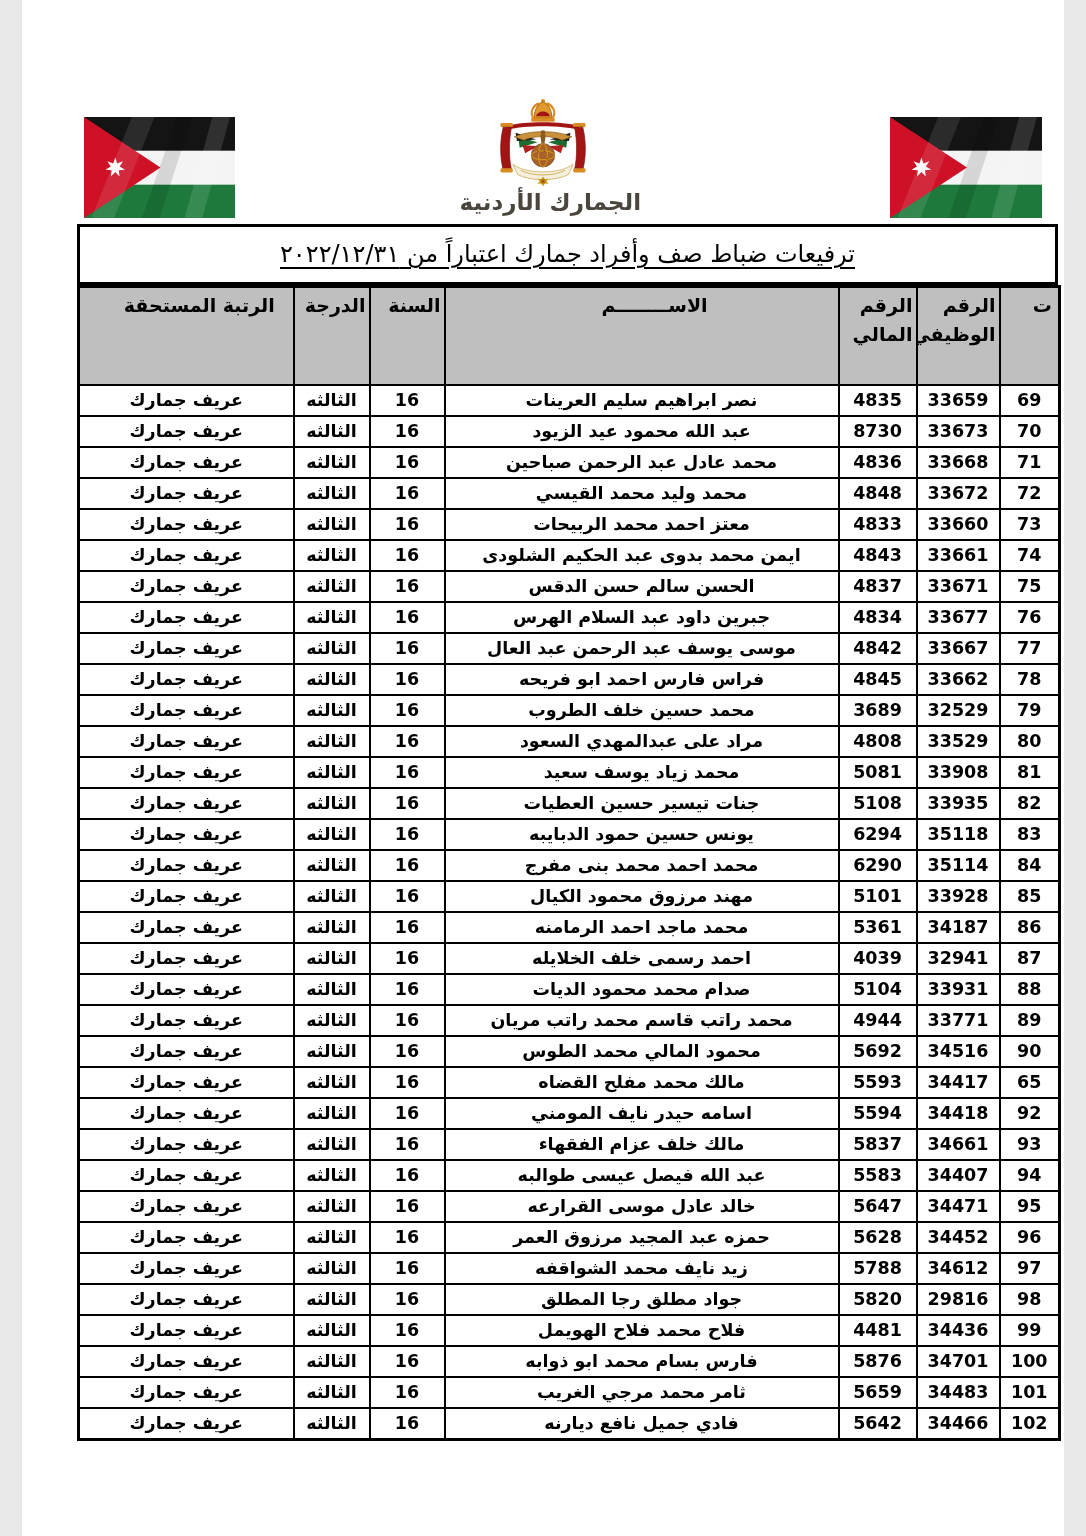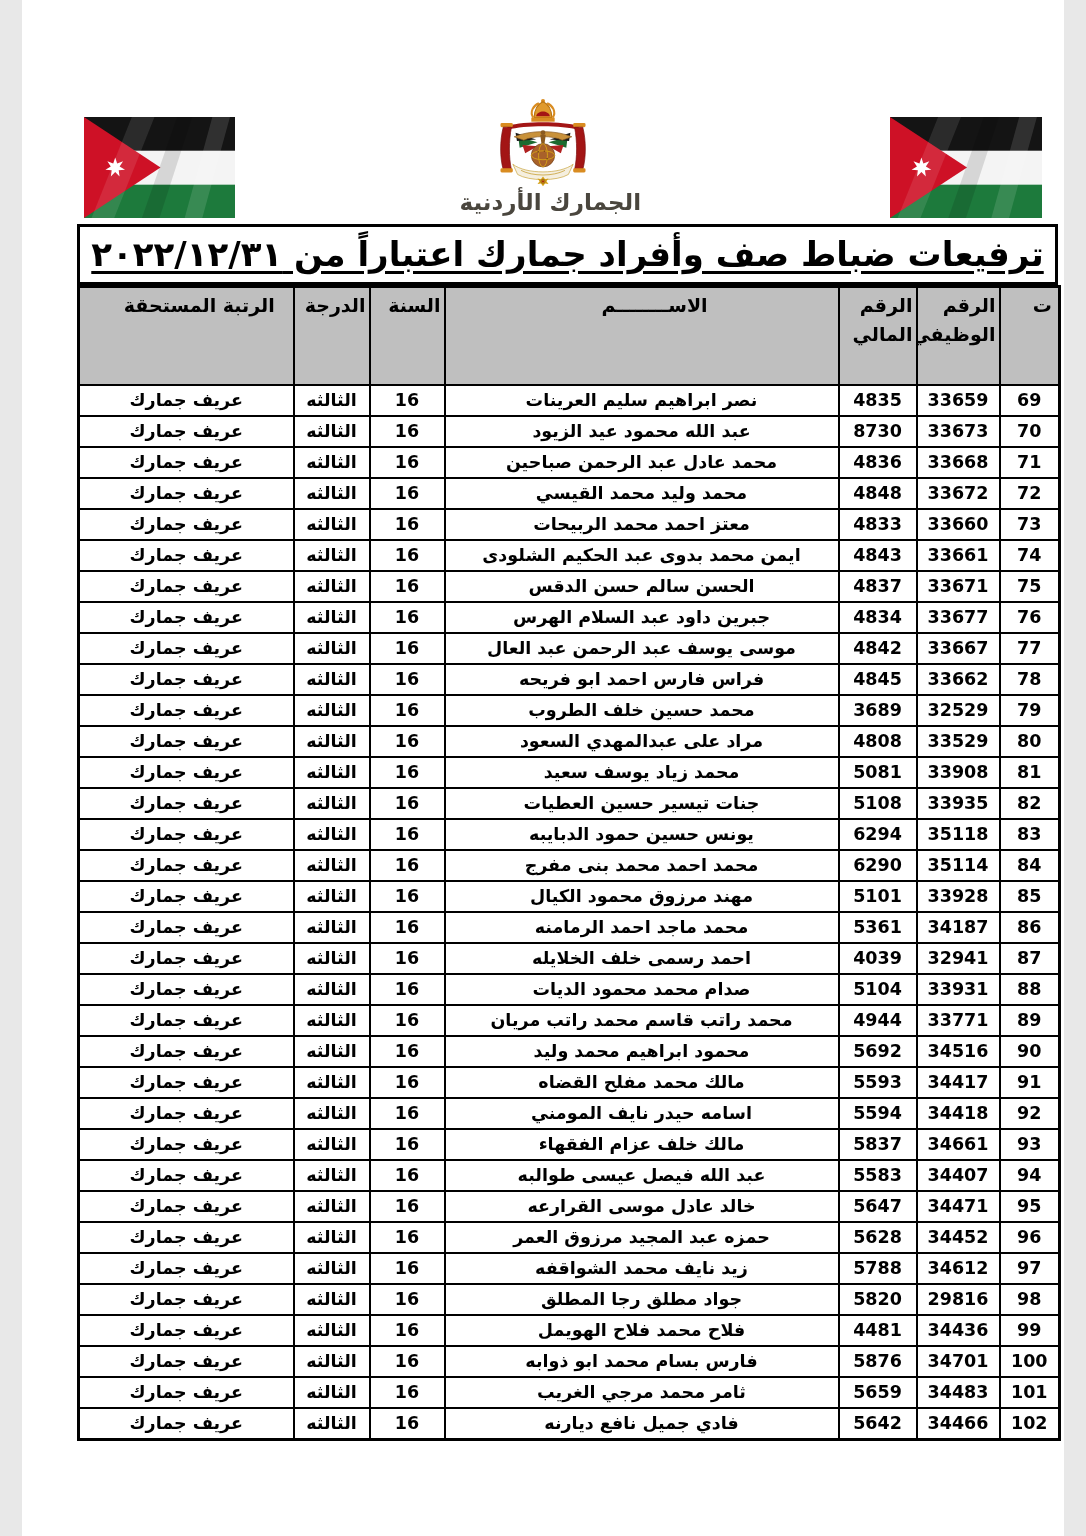--- a/index.html
+++ b/index.html
@@ -27,21 +27,21 @@
     letter-spacing:1px;white-space:nowrap;
   }
   
   .title-box{
     position:absolute;top:224px;left:55px;width:981px;height:61px;
     box-sizing:border-box;border:3px solid #000;
     display:flex;align-items:center;justify-content:center;
     background:#fff;
   }
   .title-text{
-    font-weight:bold;font-size:34px;line-height:1.1;
+    font-weight:normal;font-size:24px;line-height:1.1;
     text-decoration:underline;text-underline-offset:5px;
     white-space:nowrap;
   }
   
   table.roster{
     position:absolute;top:285px;left:55px;width:981px;
     border-collapse:collapse;table-layout:fixed;
     direction:rtl;
     border:3px solid #000;
   }
@@ -363,27 +363,27 @@
     <td class="c-fin">4944</td>
     <td class="c-name">محمد راتب قاسم محمد راتب مريان</td>
     <td class="c-year">16</td>
     <td class="c-grade">الثالثه</td>
     <td class="c-rank">عريف جمارك</td>
   </tr>
         <tr>
     <td class="c-serial">90</td>
     <td class="c-emp">34516</td>
     <td class="c-fin">5692</td>
-    <td class="c-name">محمود ابراهيم محمد وليد</td>
-    <td class="c-year">16</td>
-    <td class="c-grade">الثالثه</td>
-    <td class="c-rank">عريف جمارك</td>
-  </tr>
-        <tr>
-    <td class="c-serial">91</td>
+    <td class="c-name">محمود المالي محمد الطوس</td>
+    <td class="c-year">16</td>
+    <td class="c-grade">الثالثه</td>
+    <td class="c-rank">عريف جمارك</td>
+  </tr>
+        <tr>
+    <td class="c-serial">65</td>
     <td class="c-emp">34417</td>
     <td class="c-fin">5593</td>
     <td class="c-name">مالك محمد مفلح القضاه</td>
     <td class="c-year">16</td>
     <td class="c-grade">الثالثه</td>
     <td class="c-rank">عريف جمارك</td>
   </tr>
         <tr>
     <td class="c-serial">92</td>
     <td class="c-emp">34418</td>

